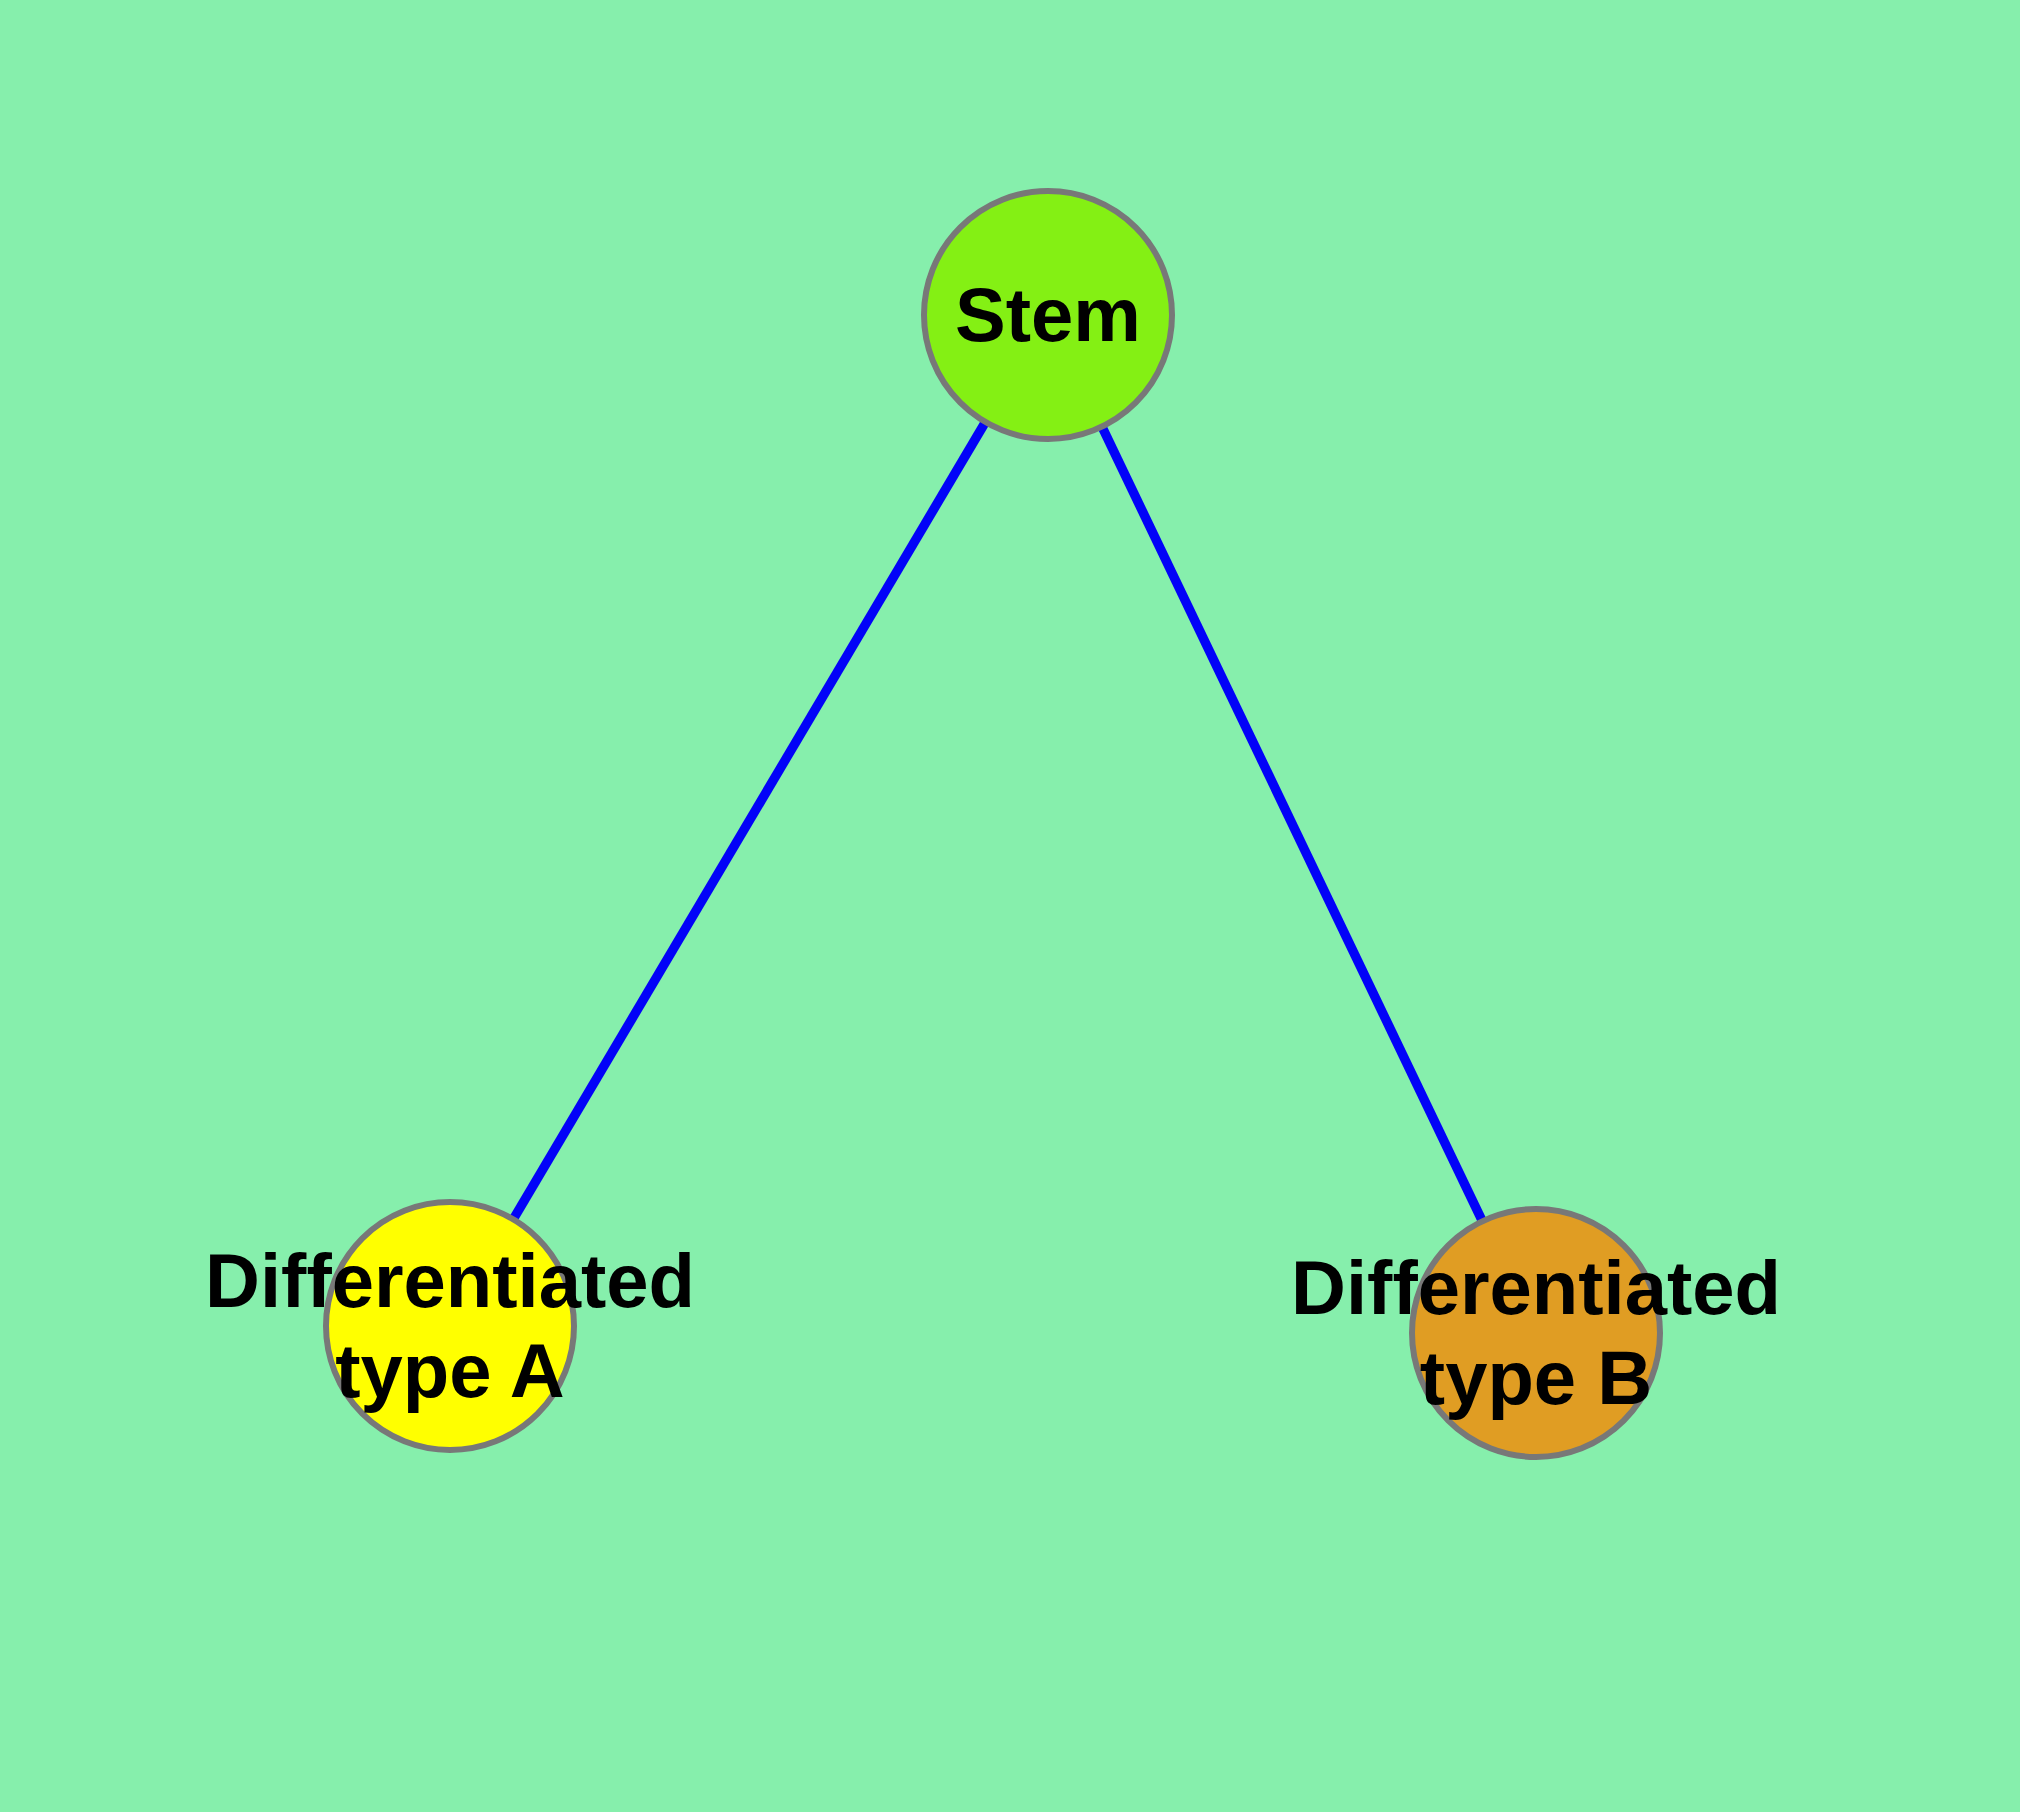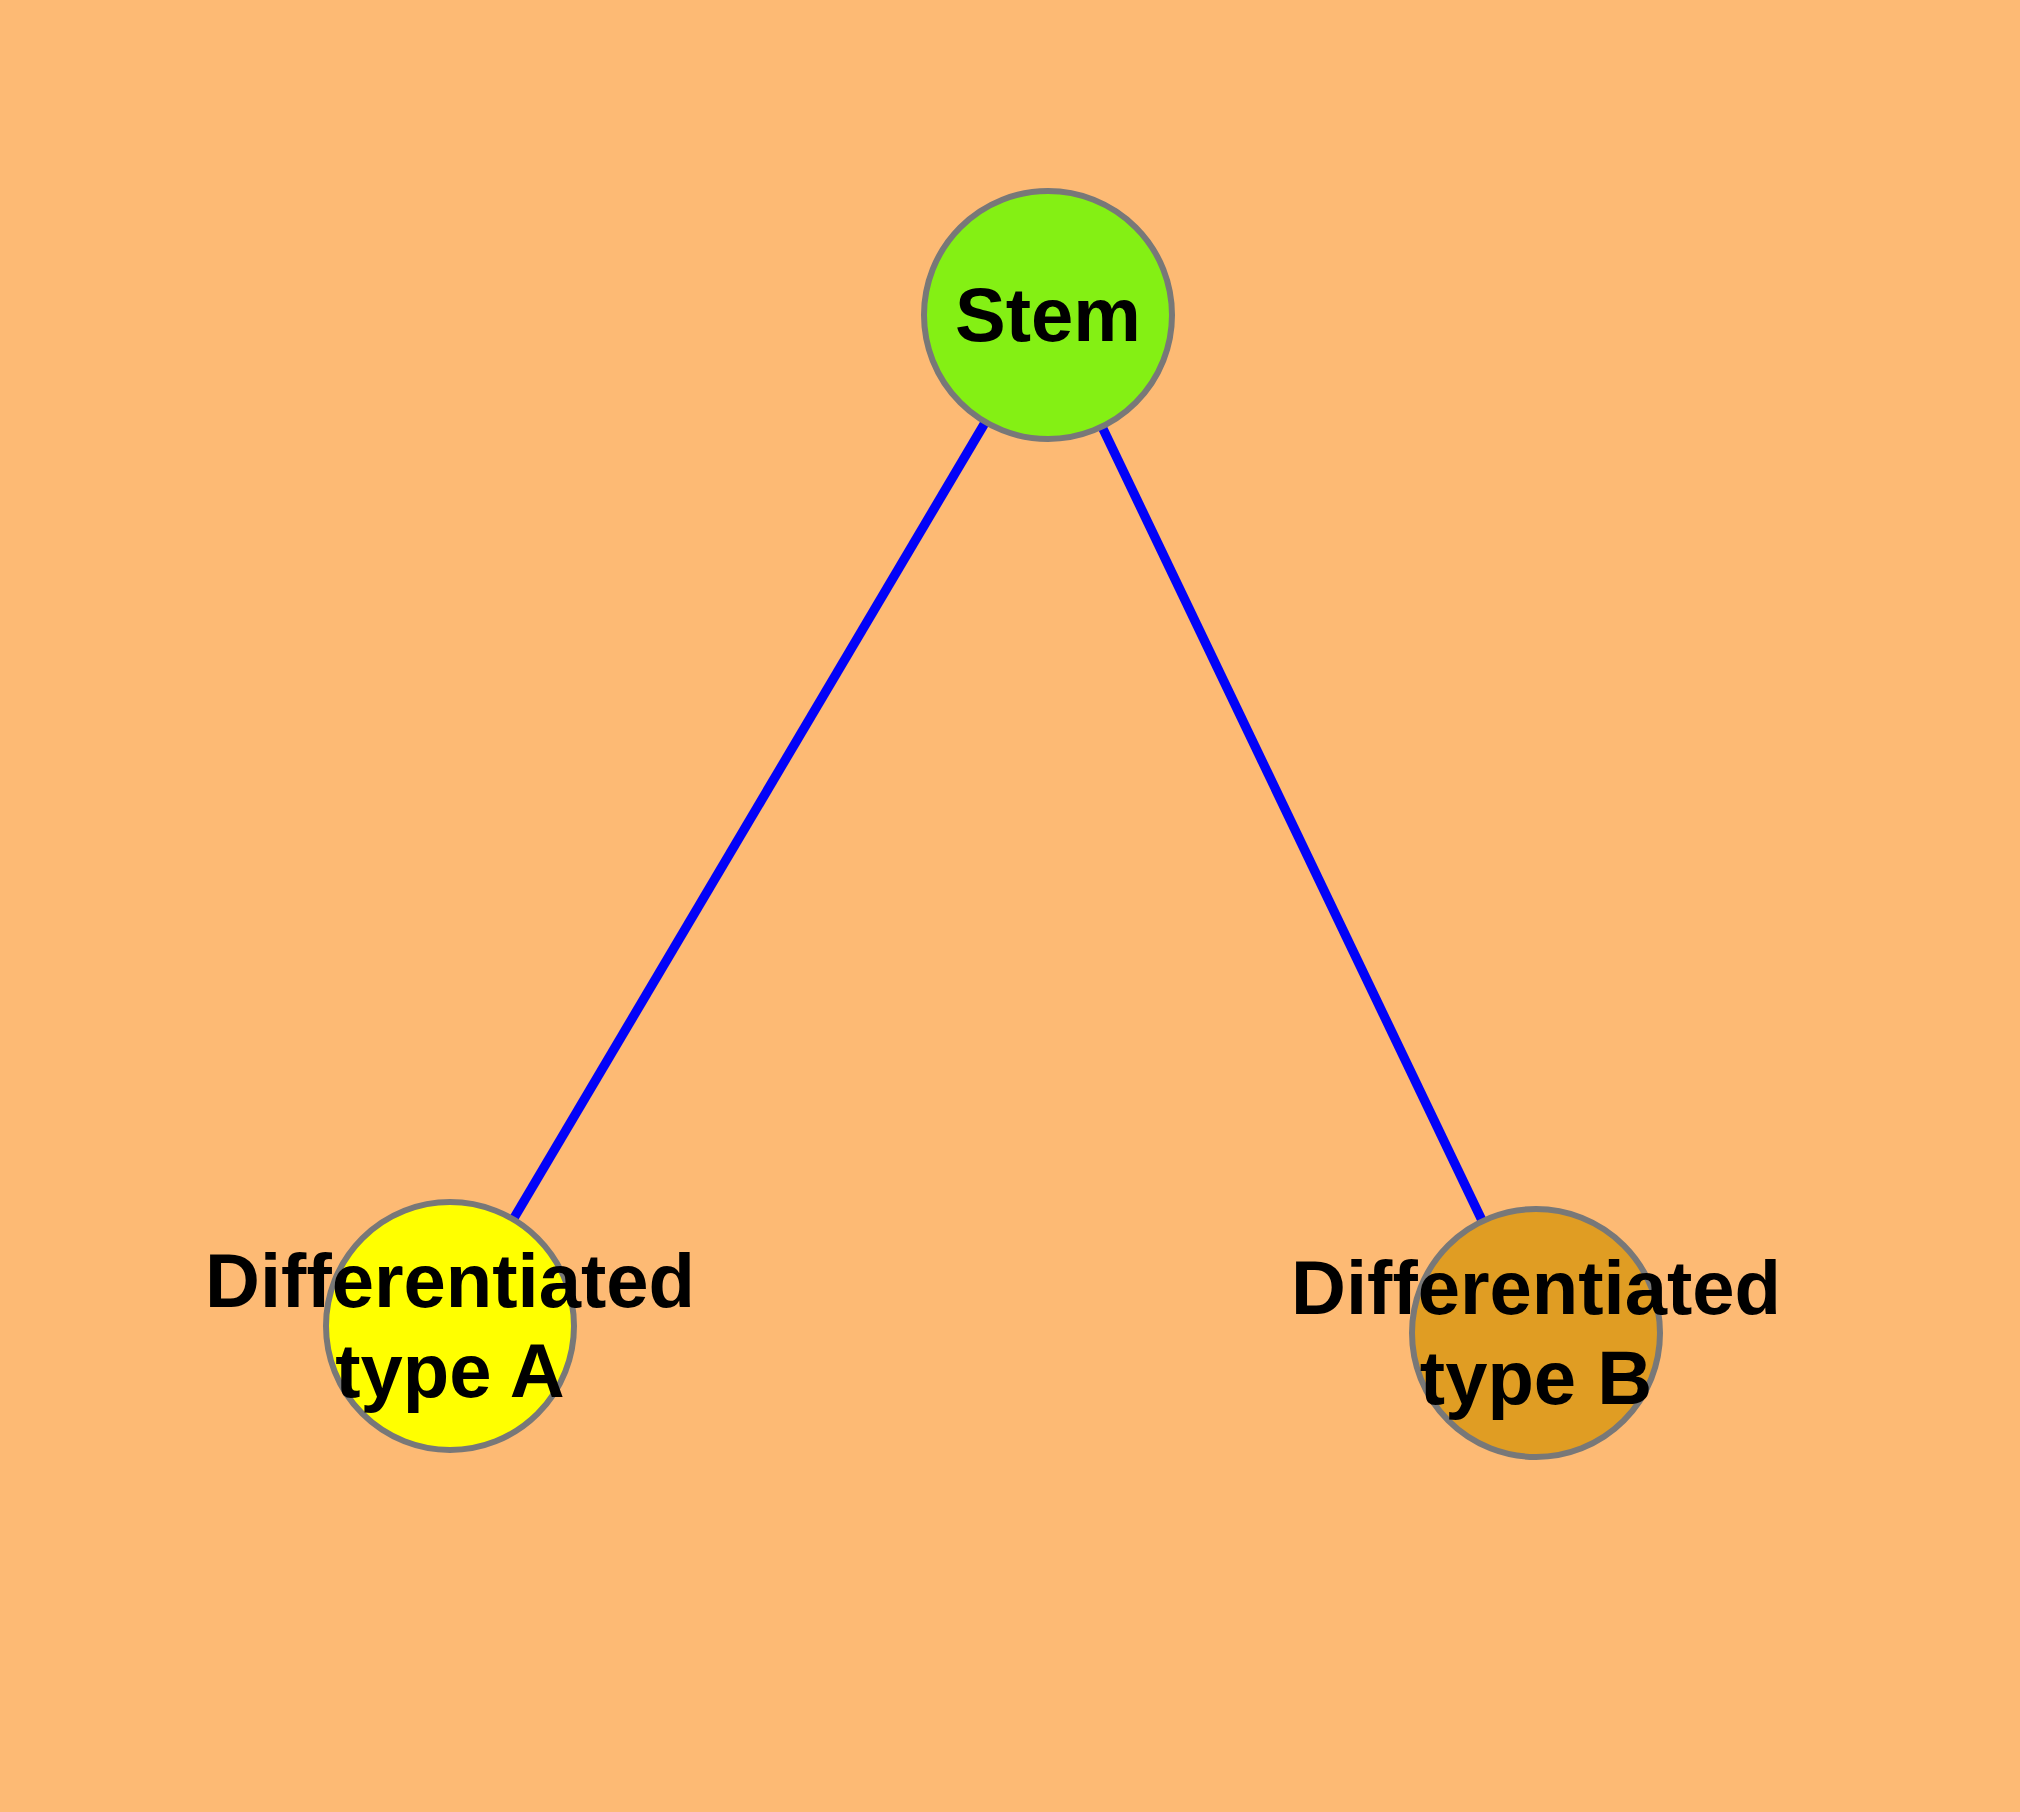--- a/index.html
+++ b/index.html
@@ -55,21 +55,21 @@
     white-space: pre-line;
     font-weight: bold;
     font-size: 76px;
     line-height: 1.18;
     color: #000000;
   }
 </style>
 </head>
 <body>
 
-<div class="canvas" style="background-color: #fdba74;">
+<div class="canvas" style="background-color: #86efac;">
 
   <svg class="edges" viewBox="0 0 2384 2138" xmlns="http://www.w3.org/2000/svg">
     <line x1="1237" y1="372" x2="531" y2="1564" style="stroke: rgb(2, 2, 248);"></line>
     <line x1="1237" y1="372" x2="1812" y2="1573" style="stroke: rgb(2, 2, 248);"></line>
   </svg>
 
   <div class="node node-stem">
     <div class="circle" style="background-color: rgb(132, 240, 20);"></div>
     <div class="label">Stem</div>
   </div>

